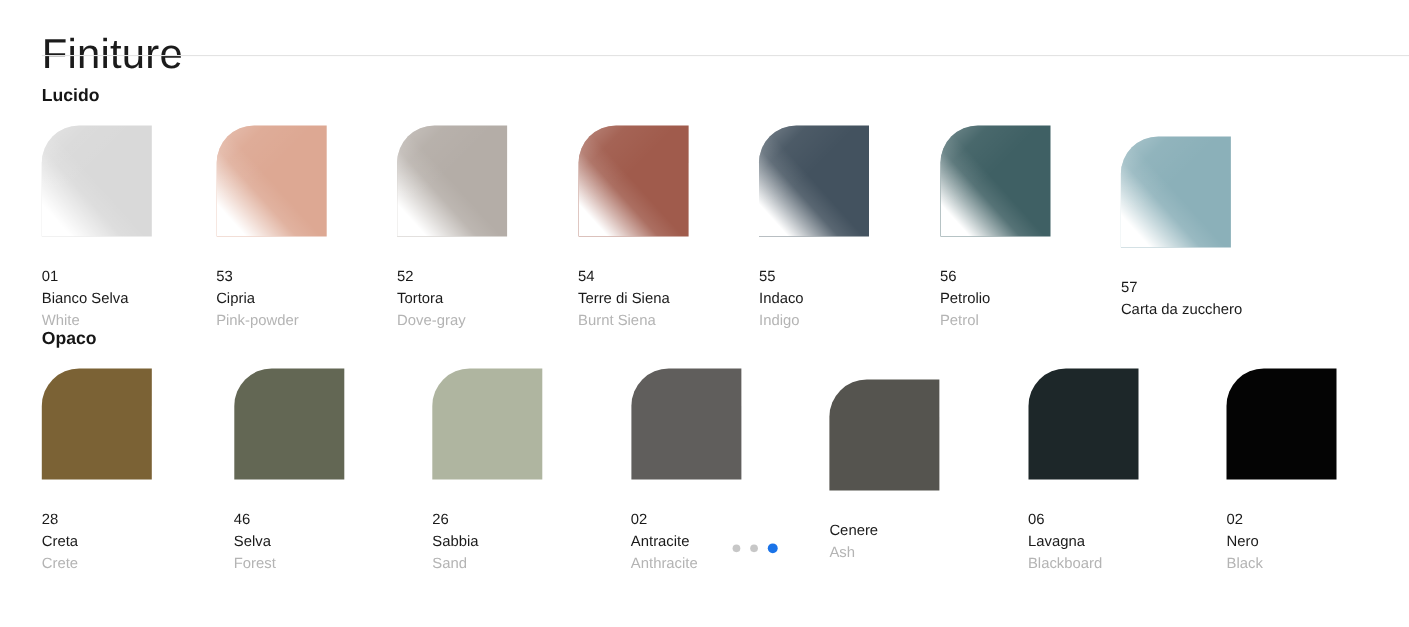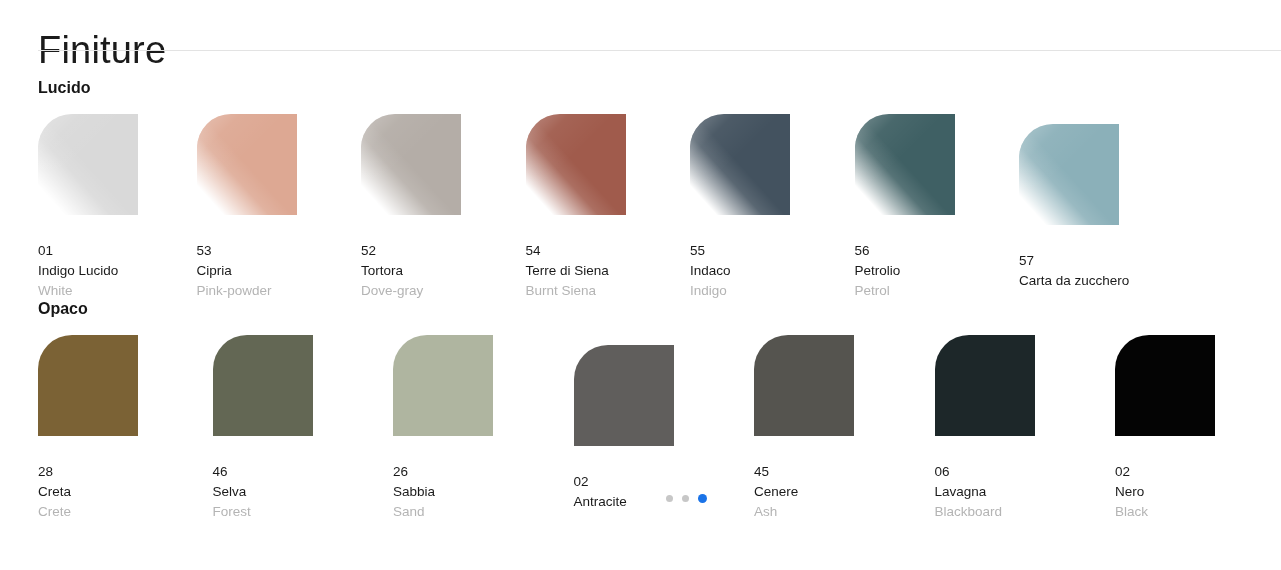--- a/index.html
+++ b/index.html
@@ -148,21 +148,21 @@
   <div class="section-heading" id="heading-lucido">Lucido</div>
 
   <div class="swatch-row" id="row-lucido">
       <div class="swatch-cell">
         <div class="swatch-chip" style="background: rgb(217, 217, 217);">
           <div class="gloss-overlay" style="background: linear-gradient(48deg, rgb(255, 255, 255) 0%, rgb(255, 255, 255) 14%, rgba(255, 255, 255, 0.55) 26%, rgba(255, 255, 255, 0.12) 38%, rgba(255, 255, 255, 0) 50%);"></div>
           <div class="gloss-overlay" style="background: linear-gradient(135deg, rgba(255, 255, 255, 0.3) 0%, rgba(255, 255, 255, 0.05) 22%, rgba(255, 255, 255, 0) 45%);"></div>
         </div>
         <div class="swatch-labels">
           <div class="swatch-code">01</div>
-          <div class="swatch-name-it">Indigo Lucido</div>
+          <div class="swatch-name-it">Bianco Selva</div>
           <div class="swatch-name-en">White</div>
         </div>
       </div>
       <div class="swatch-cell">
         <div class="swatch-chip" style="background: rgb(221, 168, 147);">
           <div class="gloss-overlay" style="background: linear-gradient(48deg, rgb(255, 255, 255) 0%, rgb(255, 255, 255) 14%, rgba(255, 255, 255, 0.55) 26%, rgba(255, 255, 255, 0.12) 38%, rgba(255, 255, 255, 0) 50%);"></div>
           <div class="gloss-overlay" style="background: linear-gradient(135deg, rgba(255, 255, 255, 0.3) 0%, rgba(255, 255, 255, 0.05) 22%, rgba(255, 255, 255, 0) 45%);"></div>
         </div>
         <div class="swatch-labels">
           <div class="swatch-code">53</div>
@@ -251,26 +251,26 @@
           <div class="swatch-code">26</div>
           <div class="swatch-name-it">Sabbia</div>
           <div class="swatch-name-en">Sand</div>
         </div>
       </div>
       <div class="swatch-cell">
         <div class="swatch-chip" style="background: rgb(96, 94, 92);"></div>
         <div class="swatch-labels">
           <div class="swatch-code">02</div>
           <div class="swatch-name-it">Antracite</div>
+          <div class="swatch-name-en">Anthracite</div>
         </div>
       </div>
       <div class="swatch-cell">
         <div class="swatch-chip" style="background: rgb(85, 84, 79);"></div>
         <div class="swatch-labels">
-          <div class="swatch-code">45</div>
           <div class="swatch-name-it">Cenere</div>
           <div class="swatch-name-en">Ash</div>
         </div>
       </div>
       <div class="swatch-cell">
         <div class="swatch-chip" style="background: rgb(29, 39, 41);"></div>
         <div class="swatch-labels">
           <div class="swatch-code">06</div>
           <div class="swatch-name-it">Lavagna</div>
           <div class="swatch-name-en">Blackboard</div>

